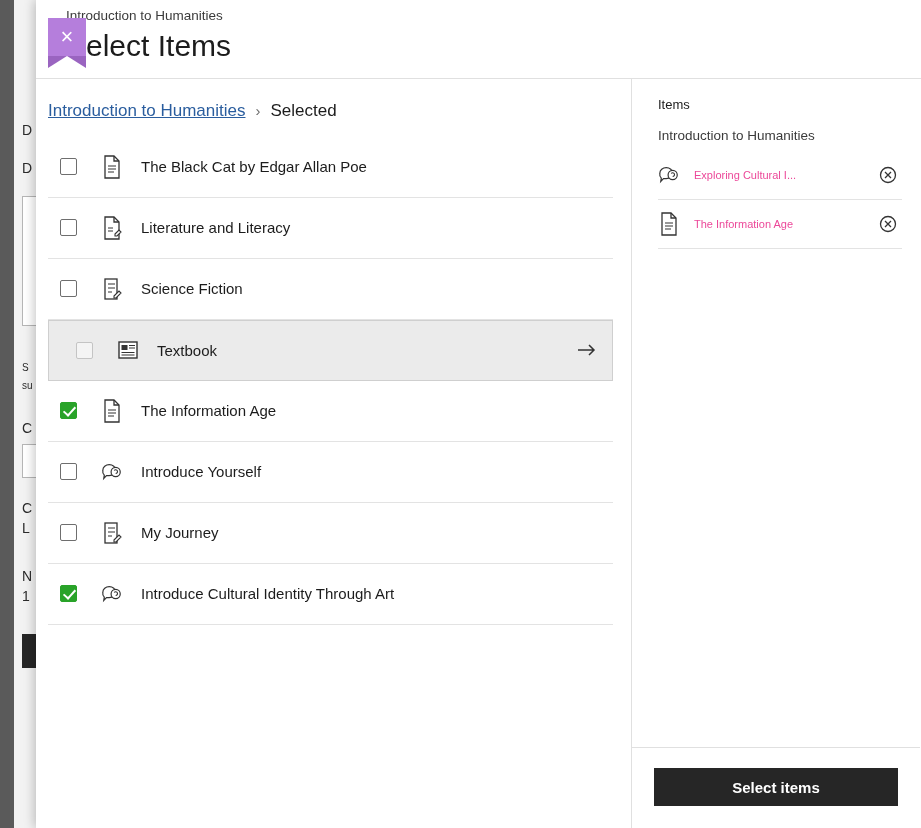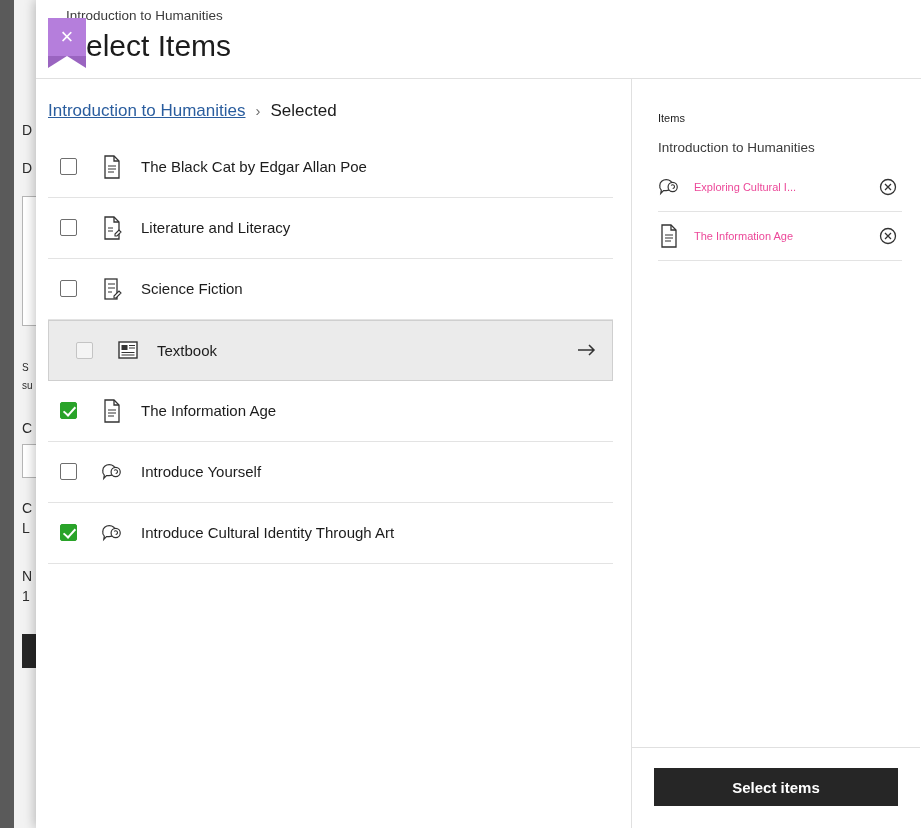--- a/index.html
+++ b/index.html
@@ -235,24 +235,23 @@
     font-size: 15px;
     color: #1c1c1c;
   }
   .sel-body {
     flex: 1 1 auto;
     overflow-y: auto;
     padding: 18px 0 0 0;
     min-height: 0;
   }
   .sel-title {
-    font-size: 11px;
+    font-size: 13px;
     color: #1c1c1c;
     padding: 0 0 12px 26px;
-    margin-top: 15px;
   }
   .sel-group {
     font-size: 13.5px;
     color: #3b3b3b;
     padding: 4px 0 8px 26px;
   }
   .sel-item {
     display: flex;
     align-items: center;
     height: 49px;
@@ -415,20 +414,31 @@
             <span class="item-icon">
               <svg width="24" height="22" viewBox="0 0 24 22">
                   <path d="M2 9a7 6 0 0 1 14 0 7 6 0 0 1-7 6H6l-3 3 .6-3.6A6 6 0 0 1 2 9z" fill="#fff" stroke="#333" stroke-width="1.3"></path>
                   <circle cx="16" cy="11" r="5" fill="#fff" stroke="#333" stroke-width="1.3"></circle>
                   <path d="M14.4 9.4a2 2 0 1 1 1.6 3.2" fill="none" stroke="#333" stroke-width="1.2"></path>
                 </svg>
             </span>
             <span class="item-label">Introduce Yourself</span>
           </div>
 
+          <div class="item-row">
+            <span class="chk"></span>
+            <span class="item-icon">
+              <svg width="20" height="24" viewBox="0 0 20 24">
+                  <rect x="3" y="2" width="12" height="20" fill="#fff" stroke="#333" stroke-width="1.3"></rect>
+                  <path d="M6 7h7M6 11h7M6 15h4" stroke="#333" stroke-width="1.2"></path>
+                  <path d="M12 19l5-5 2 2-5 5h-2z" fill="#fff" stroke="#333" stroke-width="1.1"></path>
+                </svg>
+            </span>
+            <span class="item-label">My Journey</span>
+          </div>
 
           <div class="item-row">
             <span class="chk checked"></span>
             <span class="item-icon">
               <svg width="24" height="22" viewBox="0 0 24 22">
                   <path d="M2 9a7 6 0 0 1 14 0 7 6 0 0 1-7 6H6l-3 3 .6-3.6A6 6 0 0 1 2 9z" fill="#fff" stroke="#333" stroke-width="1.3"></path>
                   <circle cx="16" cy="11" r="5" fill="#fff" stroke="#333" stroke-width="1.3"></circle>
                   <path d="M14.4 9.4a2 2 0 1 1 1.6 3.2" fill="none" stroke="#333" stroke-width="1.2"></path>
                 </svg>
             </span>

